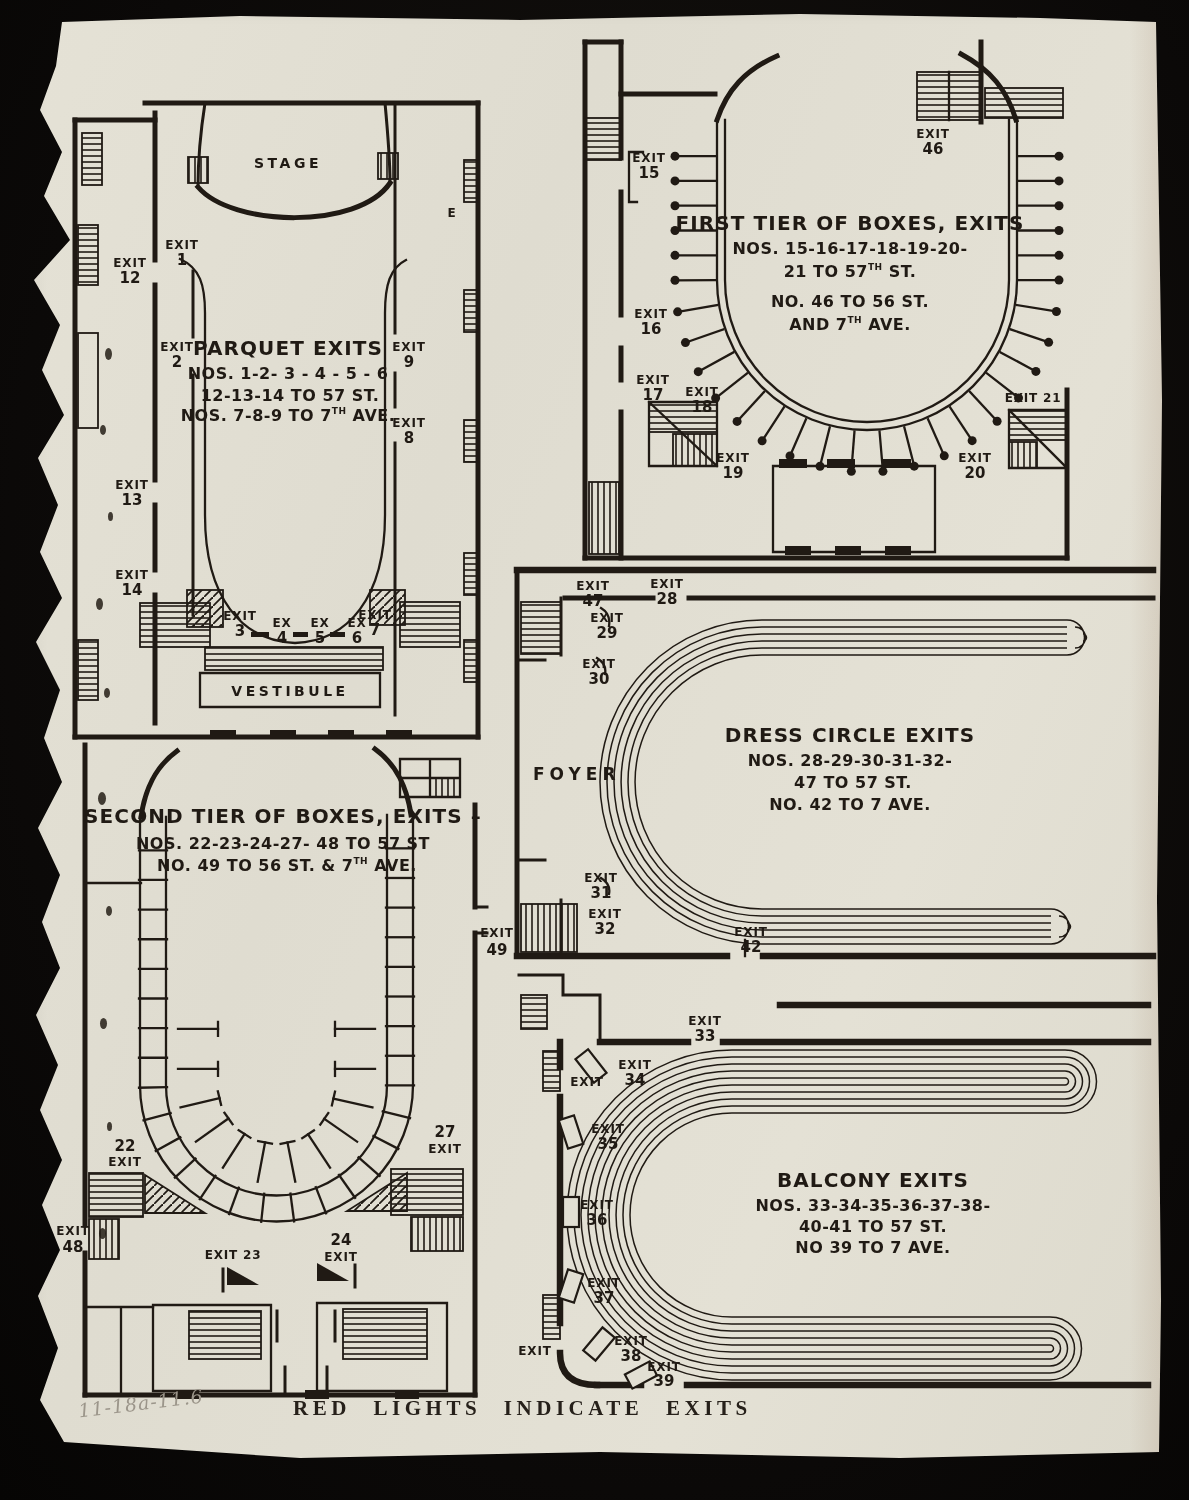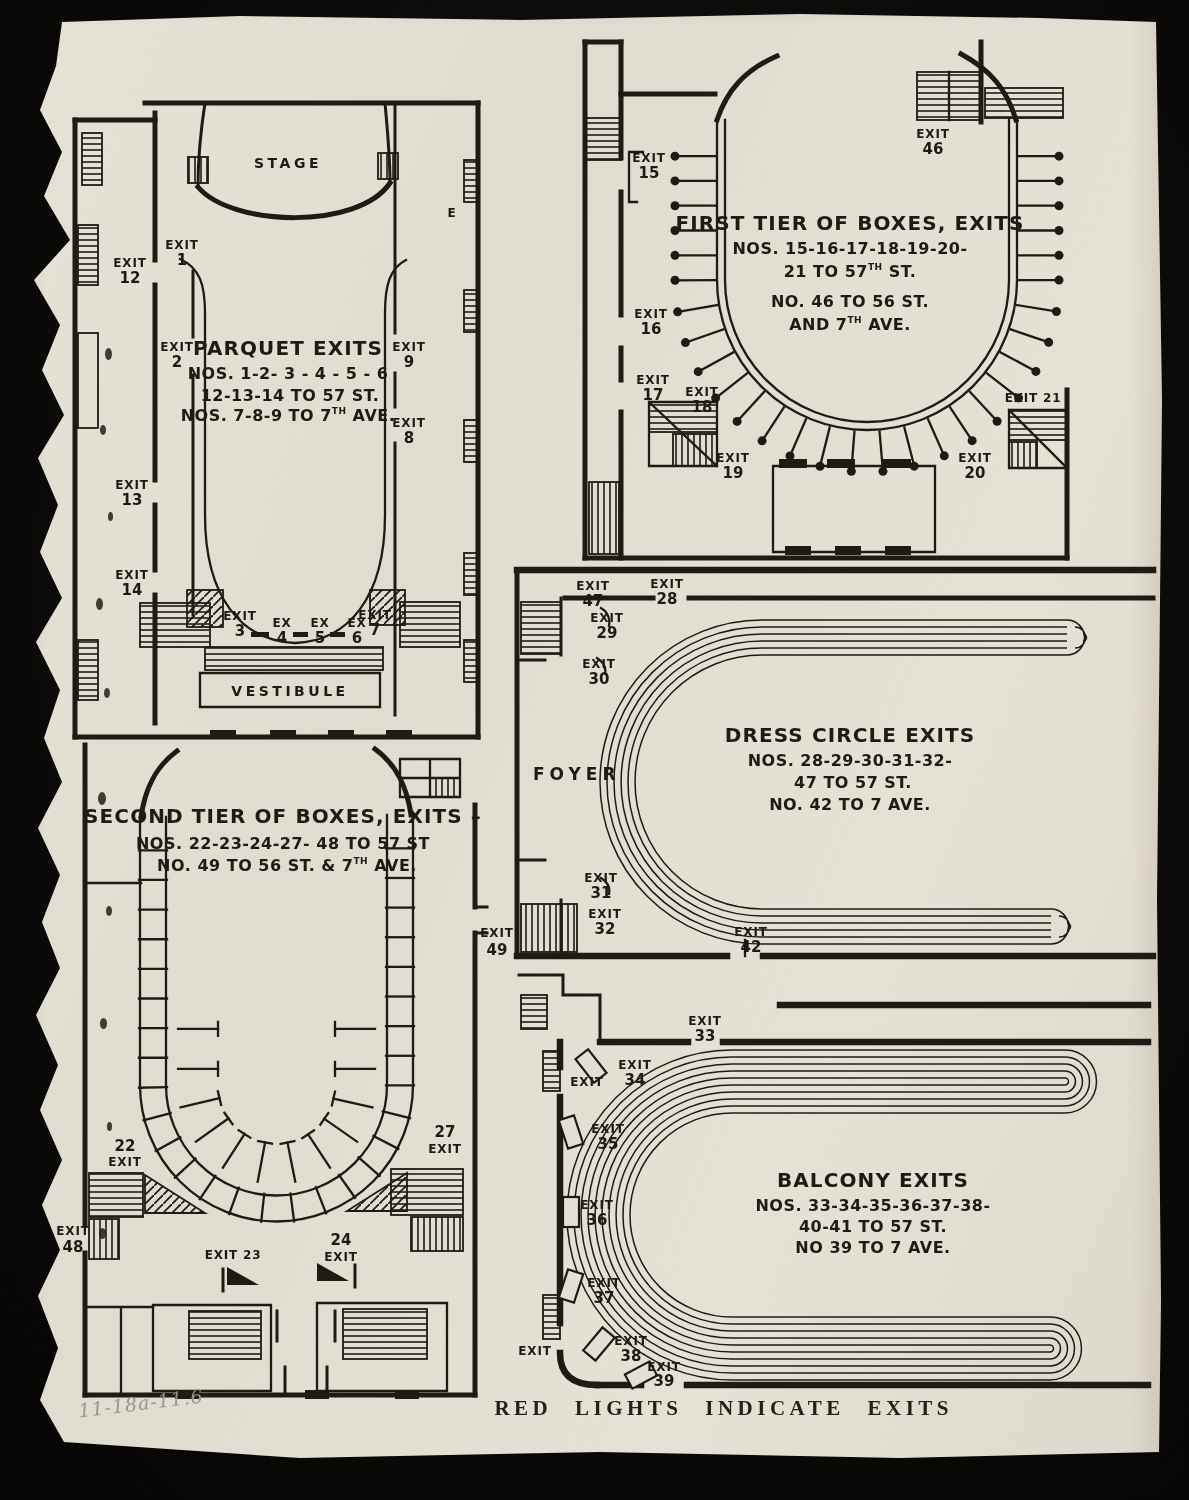--- a/index.html
+++ b/index.html
@@ -37,21 +37,21 @@
   .hrect{stroke:#201a14;stroke-width:1.8;}
   .door{fill:#e2dfd3;stroke:#201a14;stroke-width:2.2;}
   .xw{font-size:12px;font-weight:bold;letter-spacing:.8px;text-anchor:middle;}
   .xn{font-size:15px;font-weight:bold;text-anchor:middle;}
   .tt{font-size:20px;font-weight:bold;letter-spacing:1.1px;text-anchor:middle;}
   .tl{font-size:16px;font-weight:bold;letter-spacing:.5px;text-anchor:middle;}
   .sup{font-size:9px;font-weight:bold;}
   .room{font-size:14px;font-weight:bold;letter-spacing:3.5px;text-anchor:middle;}
   .foyer{font-size:17px;font-weight:bold;letter-spacing:5px;}
   .caption{
-    position:absolute;left:293px;top:1396px;width:660px;text-align:right;
+    position:absolute;left:293px;top:1396px;width:660px;text-align:left;
     font-family:"Liberation Serif", serif;font-size:21px;font-weight:bold;
     letter-spacing:4.5px;word-spacing:13px;color:#26201a;
   }
   .annotation{
     position:absolute;left:78px;top:1392px;
     font-family:"DejaVu Serif", serif;font-style:italic;font-size:19px;
     color:#9b958a;transform:rotate(-7deg);letter-spacing:1px;
   }
 </style>
 </head>

